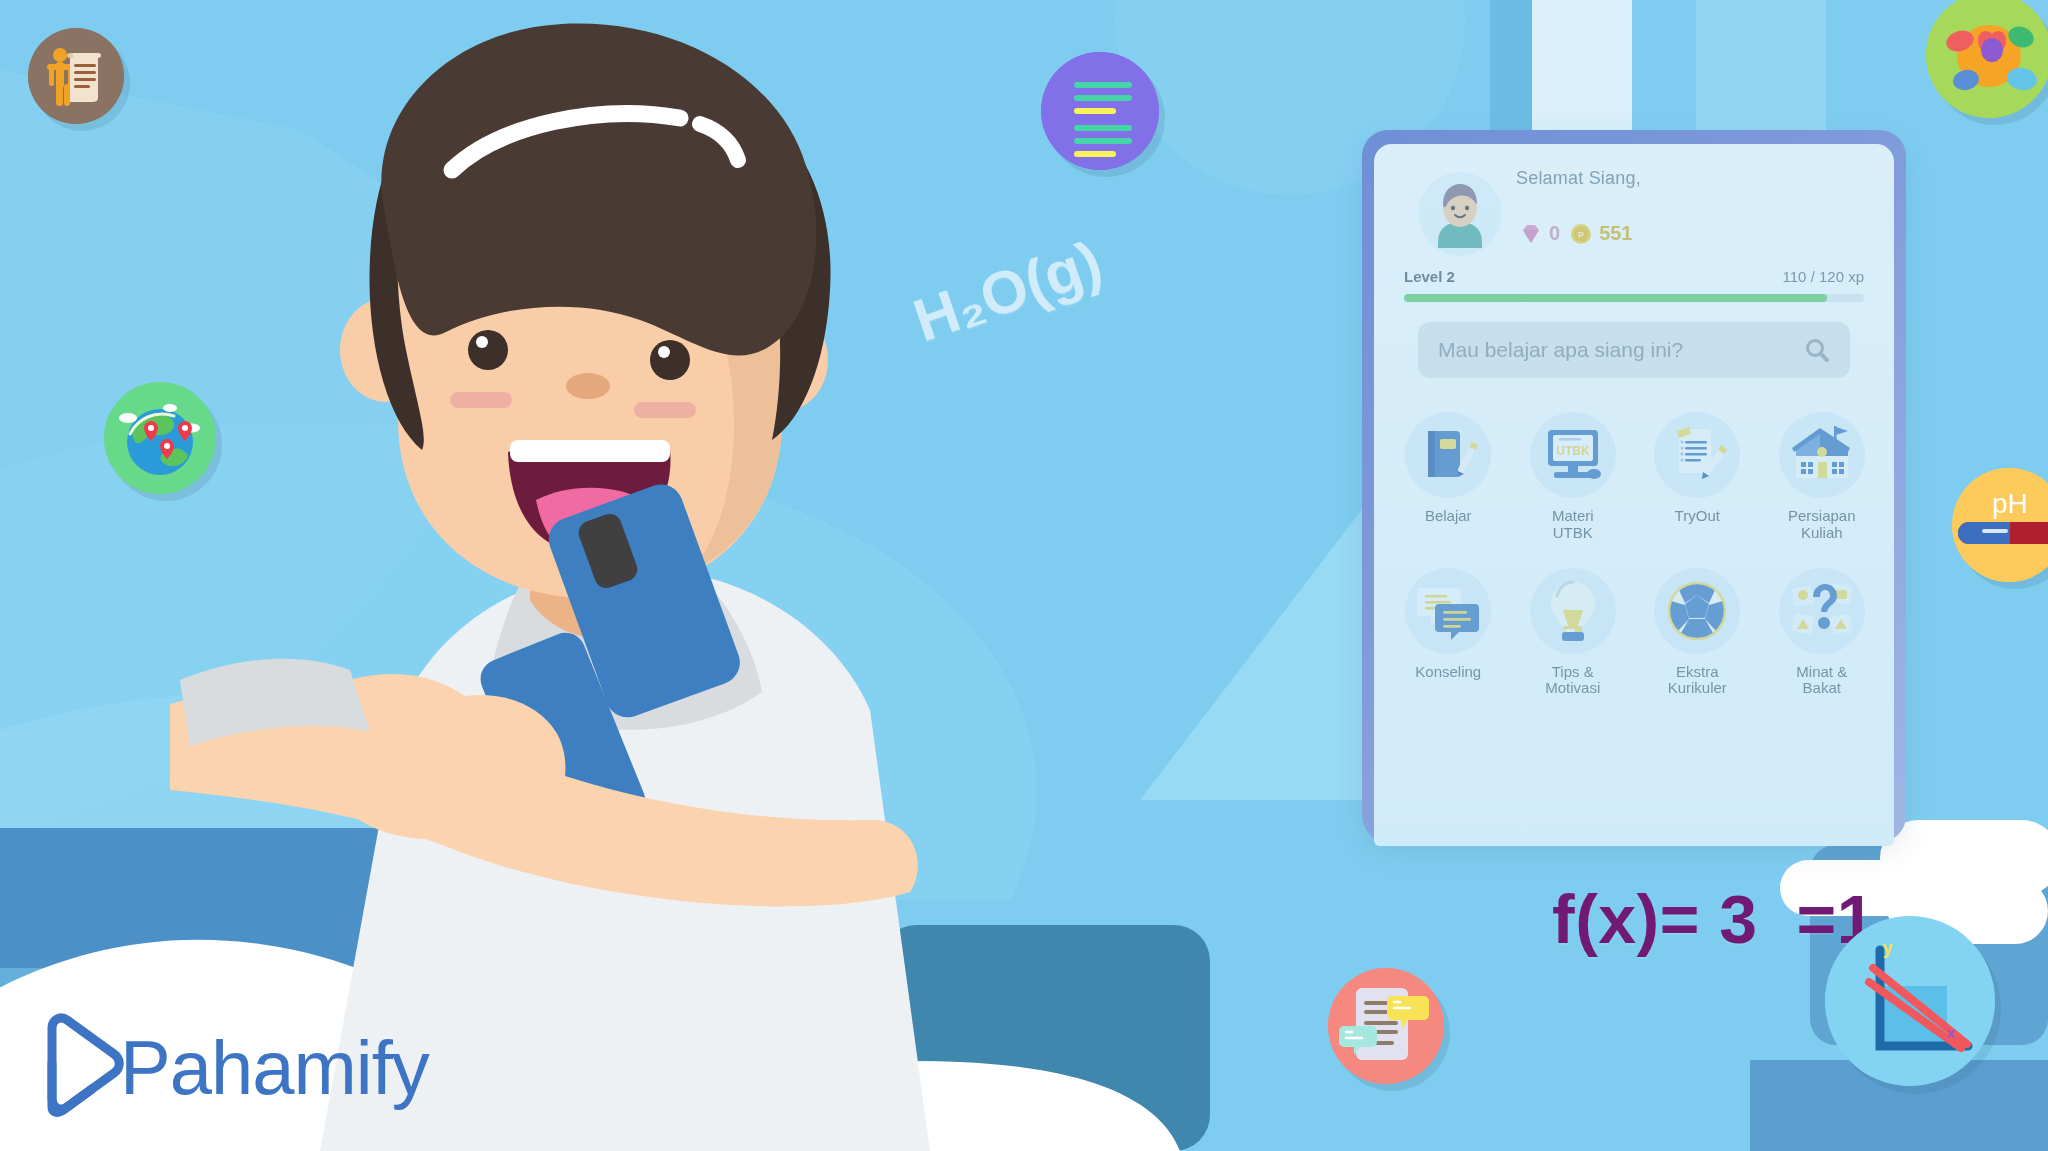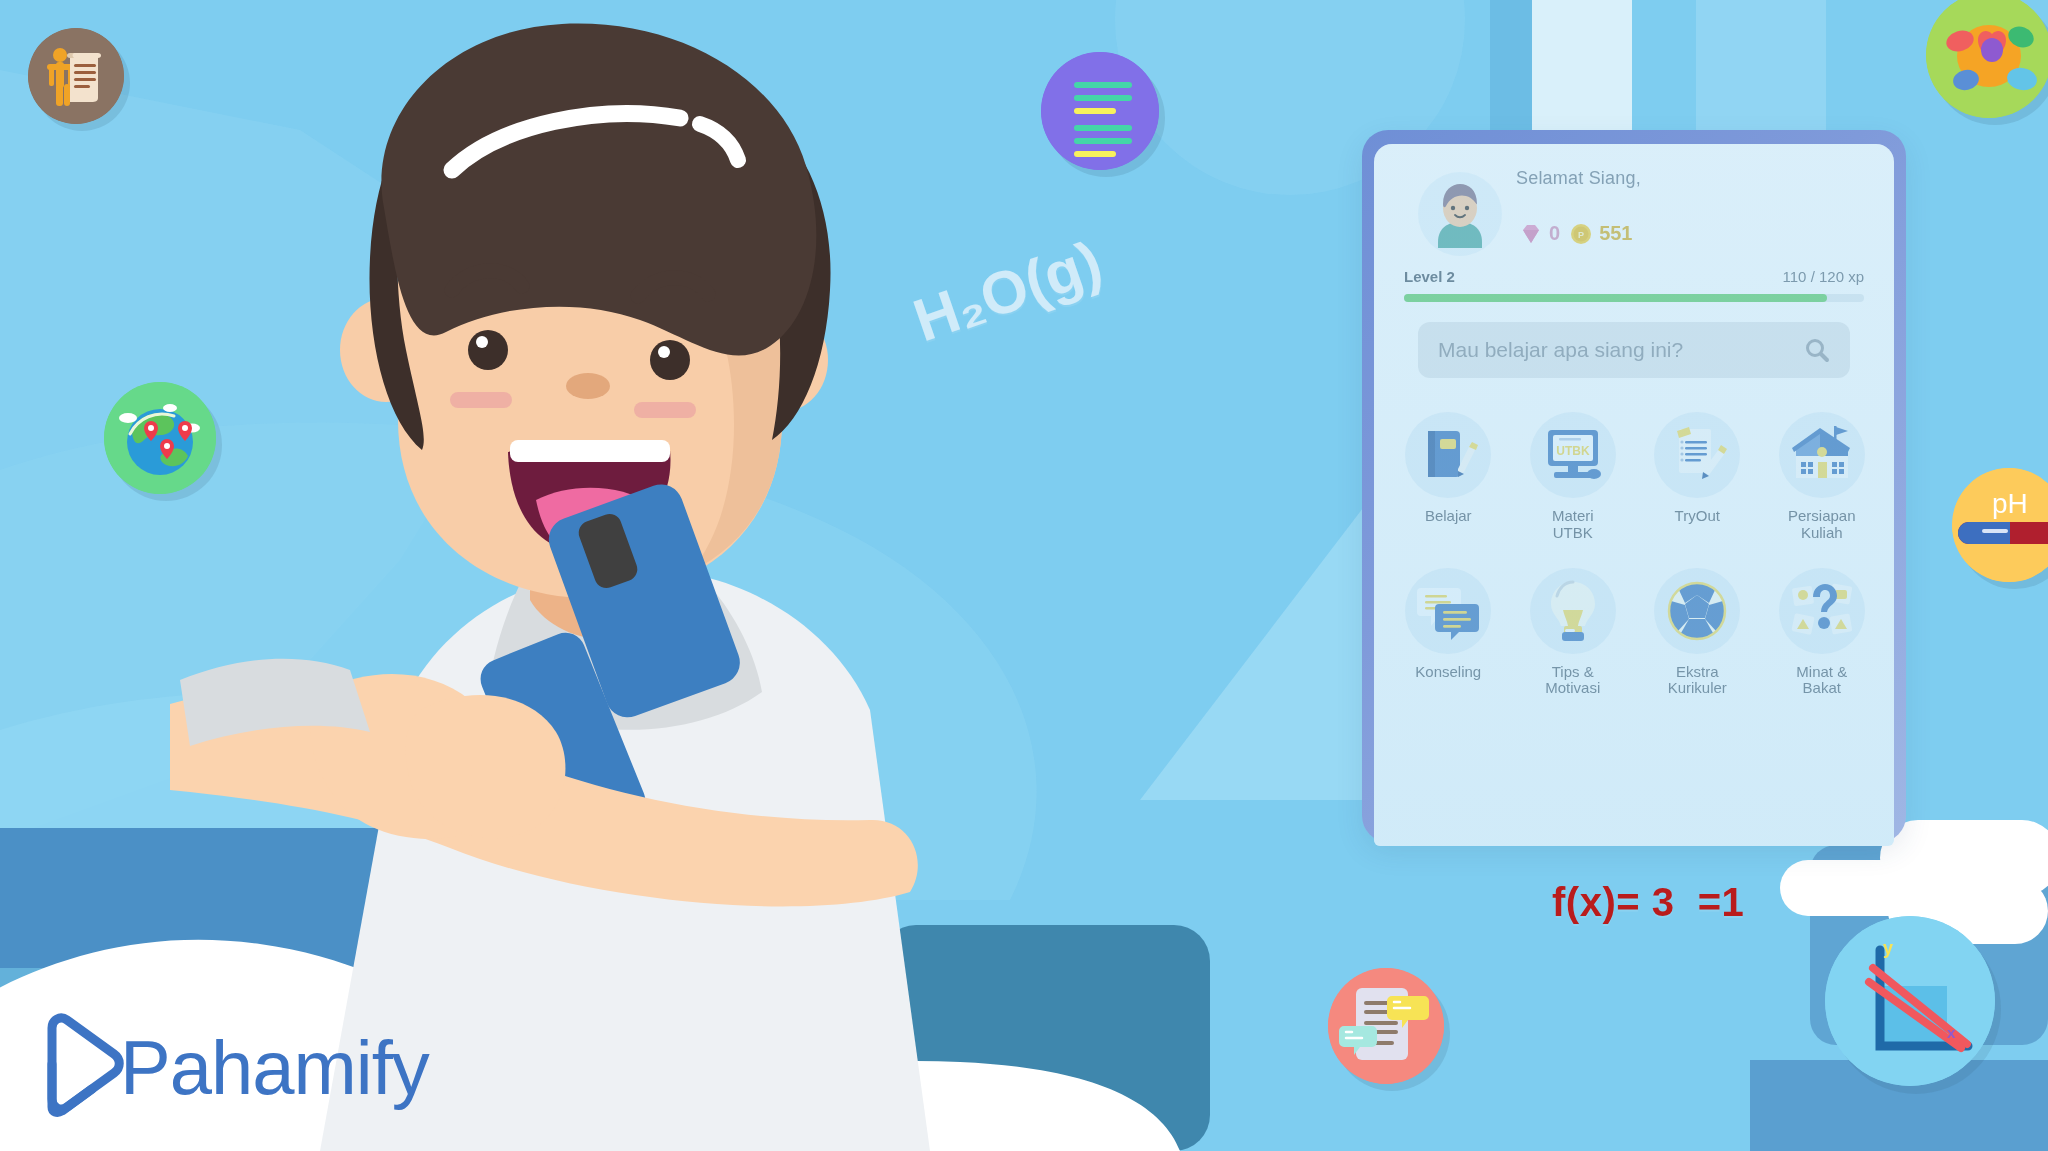--- a/index.html
+++ b/index.html
@@ -108,22 +108,22 @@
     color:#e3f3fb;font-weight:700;
     text-shadow:0 2px 0 rgba(255,255,255,.10);
     white-space:pre;
   }
   #h2o{
     left:905px;top:290px;font-size:60px;
     transform:rotate(-19deg);transform-origin:left top;
     color:#d7eefa;opacity:.92;
   }
   #fx{
-    left:1552px;top:880px;font-size:40px;letter-spacing:.5px;
-    color:#b91c1c;
+    left:1552px;top:880px;font-size:68px;letter-spacing:.5px;
+    color:#701a75;
   }
 
   
   .logo{position:absolute;left:40px;top:1012px;display:flex;align-items:center;}
   .logo-word{
     font-size:76px;color:#3d74c4;letter-spacing:-1px;
     margin-left:-6px;line-height:1;font-weight:400;
   }
 </style>
 </head>

